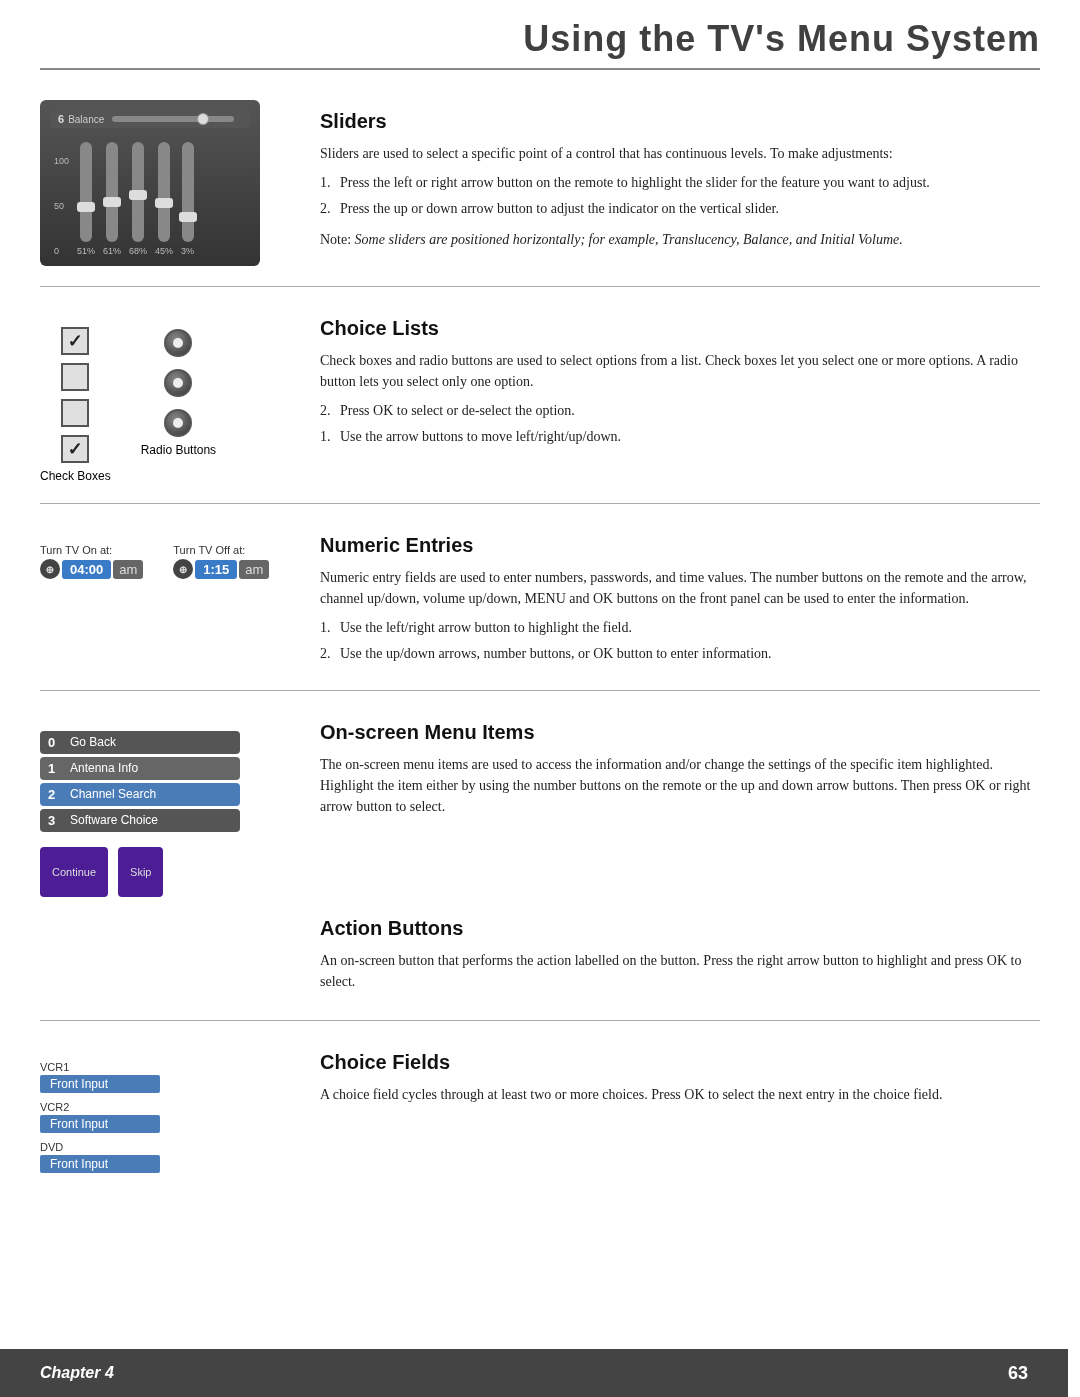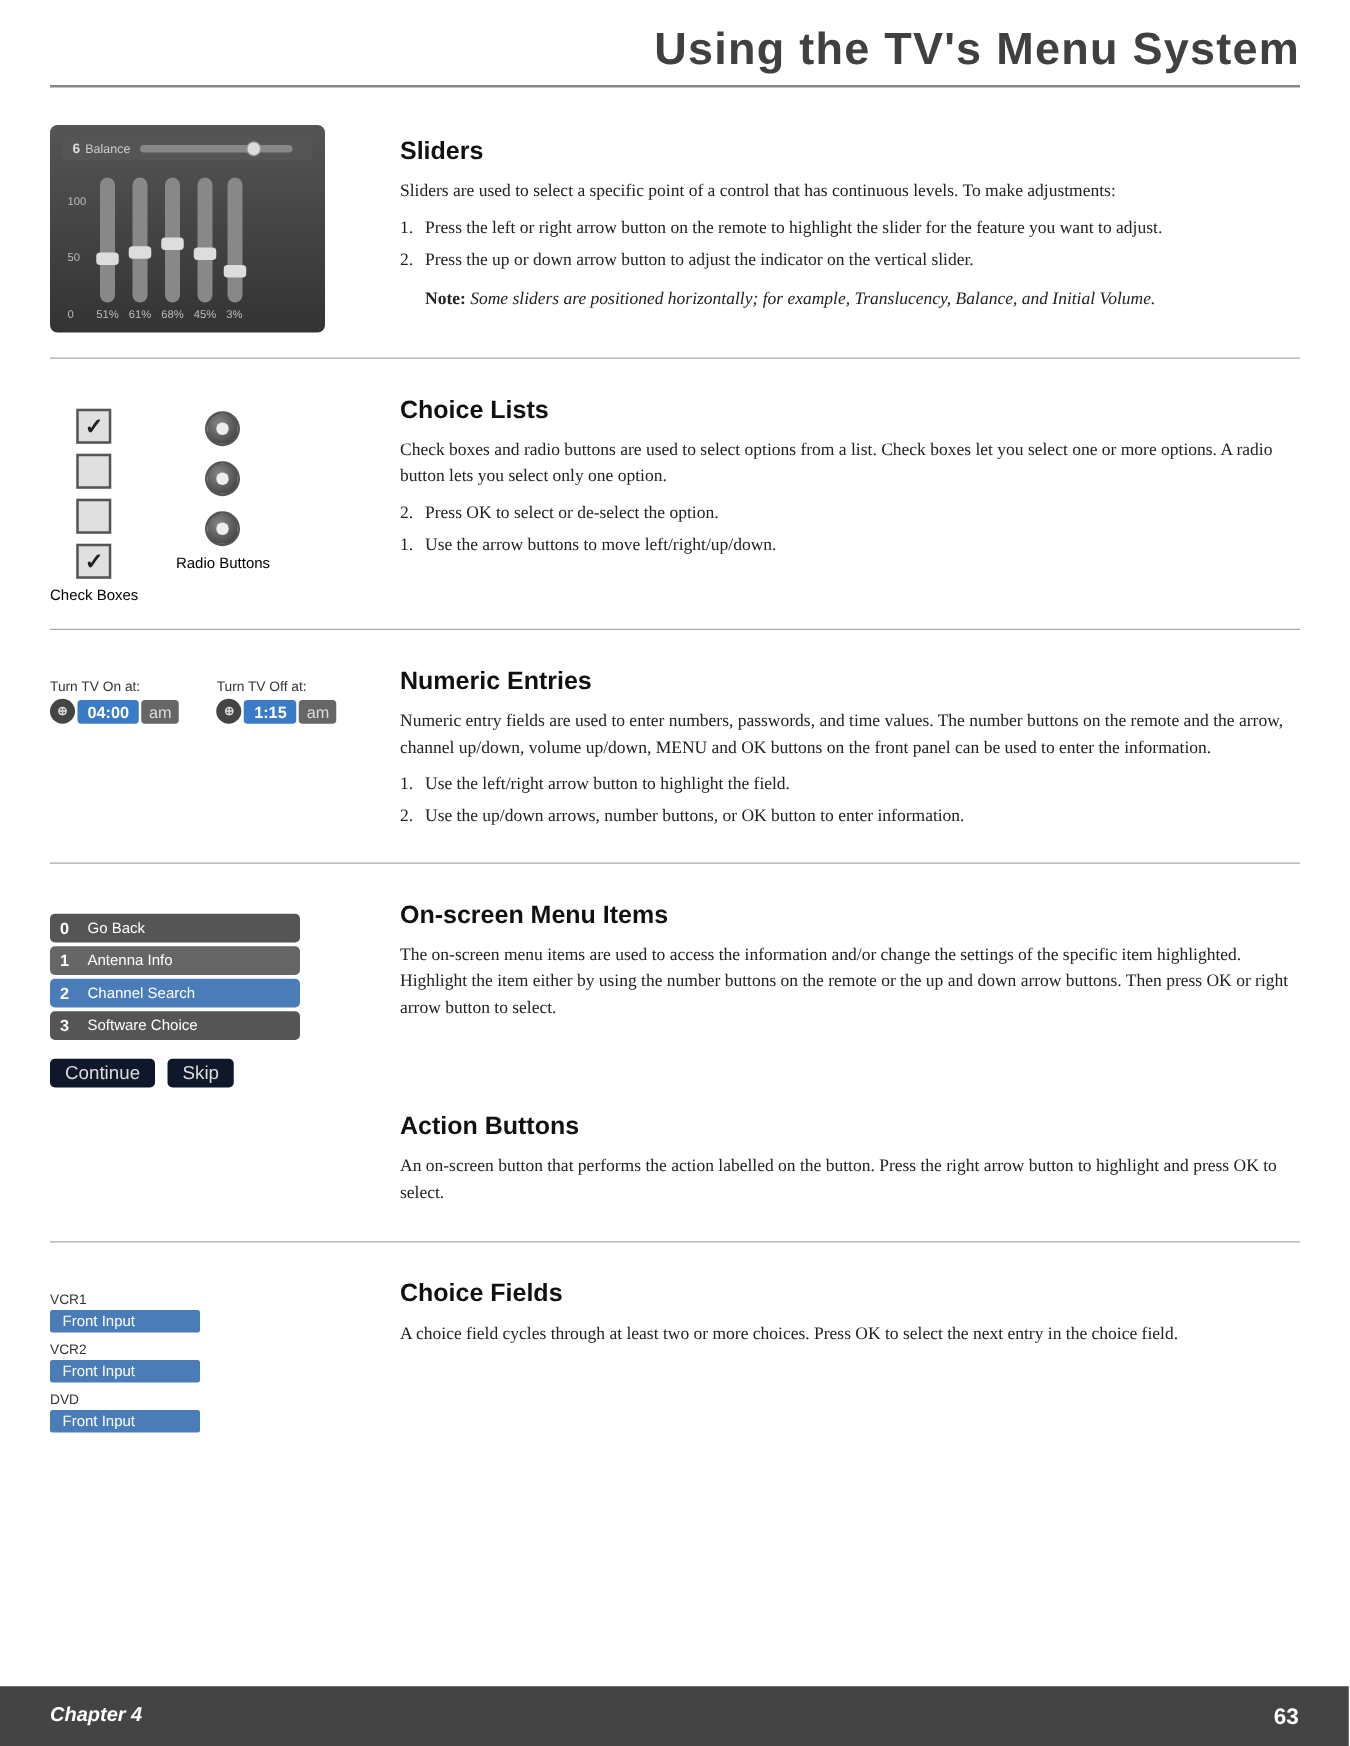--- a/index.html
+++ b/index.html
@@ -90,22 +90,21 @@
     }
 
     .note-text {
       font-size: 14px;
       line-height: 1.5;
       color: #222;
       margin-top: 8px;
     }
 
     .note-text strong {
-      font-weight: bold;
-      margin-left: 20px;
+      font-weight: normal;
     }
 
     .note-text em {
       font-style: italic;
     }
 
     
     .slider-illustration {
       background: linear-gradient(to bottom, #555, #333);
       border-radius: 6px;
@@ -365,26 +364,26 @@
     .menu-item-2 { background: #4a7cb8; }
     .menu-item-3 { background: #555; }
 
     .action-buttons-row {
       display: flex;
       gap: 10px;
       margin-top: 12px;
     }
 
     .action-btn {
-      background: #0f172a;
+      background: #4c1d95;
       color: #ddd;
       border: none;
       border-radius: 4px;
-      padding: 3px 12px;
-      font-size: 15px;
+      padding: 19px 12px;
+      font-size: 11px;
       font-family: Arial, sans-serif;
     }
 
     
     .choice-fields-illustration {
       display: flex;
       flex-direction: column;
       gap: 8px;
       padding-top: 10px;
       font-family: Arial, sans-serif;
@@ -410,21 +409,21 @@
       border-radius: 2px;
       font-size: 12px;
       width: 120px;
     }
 
     
     .page-footer {
       position: absolute;
       bottom: 0;
       left: 0;
-      right: 1px;
+      right: 12px;
       height: 48px;
       background: #444;
       display: flex;
       align-items: center;
       justify-content: space-between;
       padding: 0 40px;
     }
 
     .footer-chapter {
       font-family: Arial, sans-serif;

